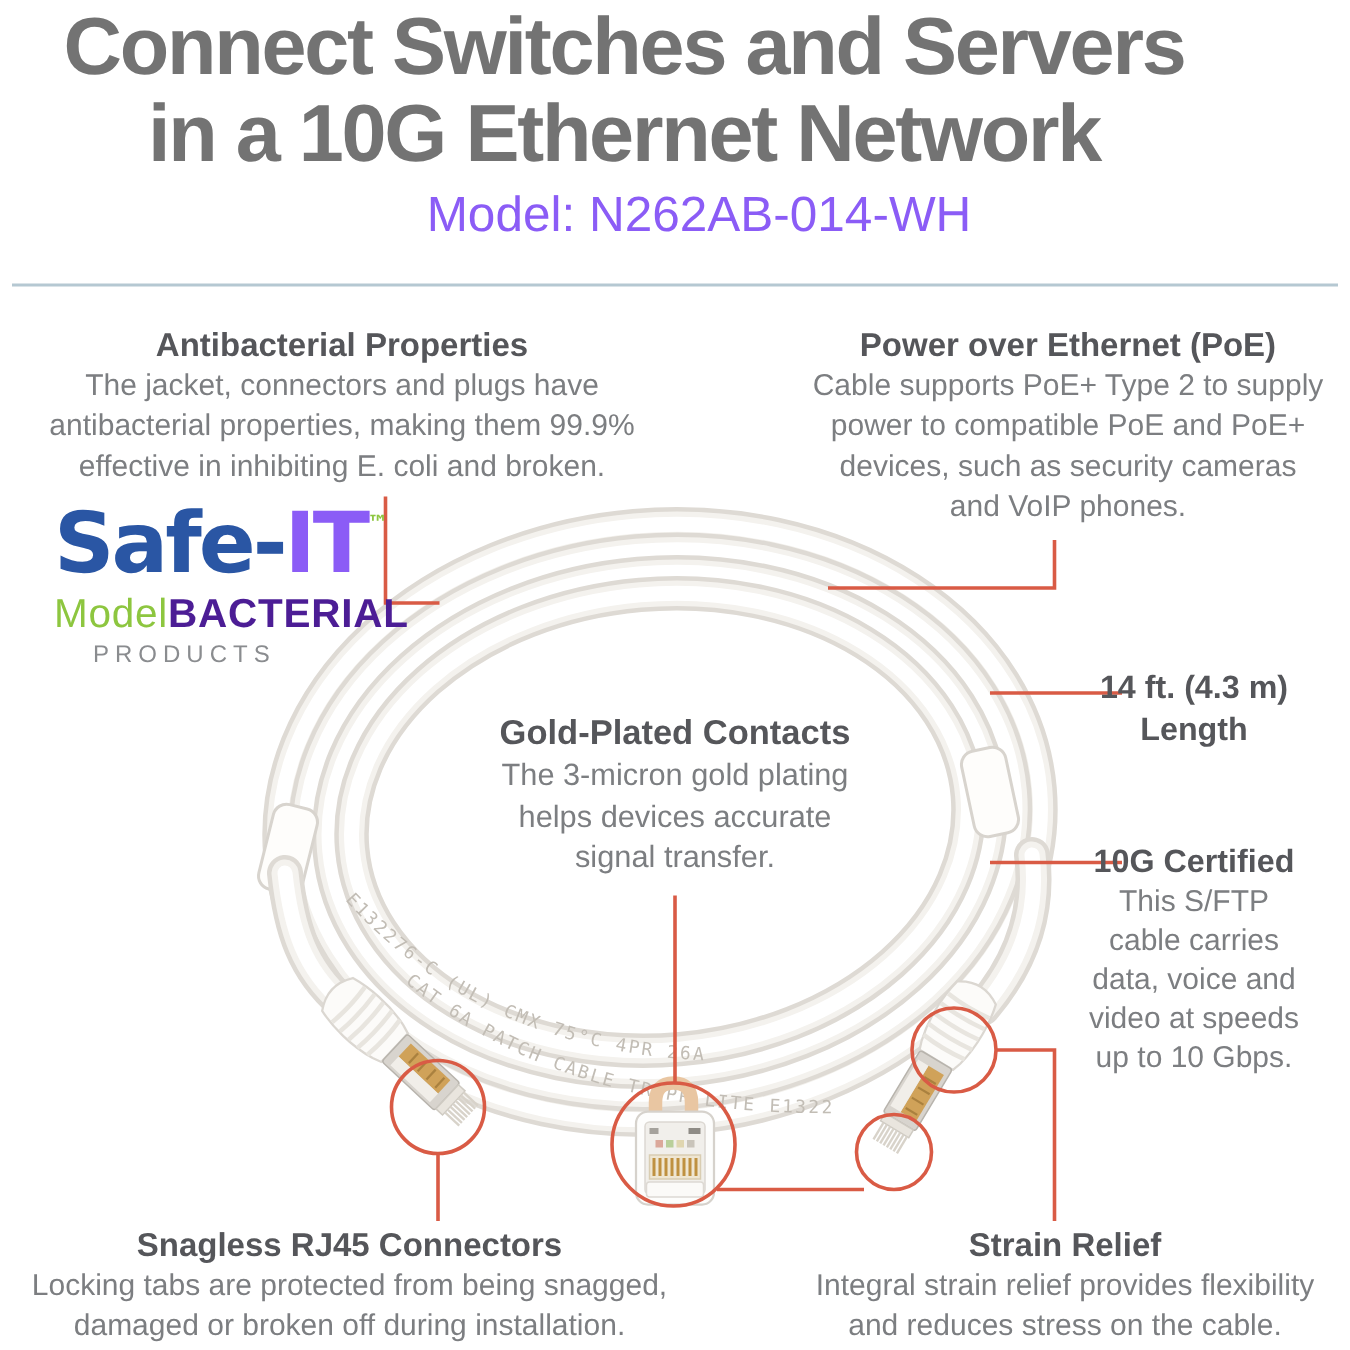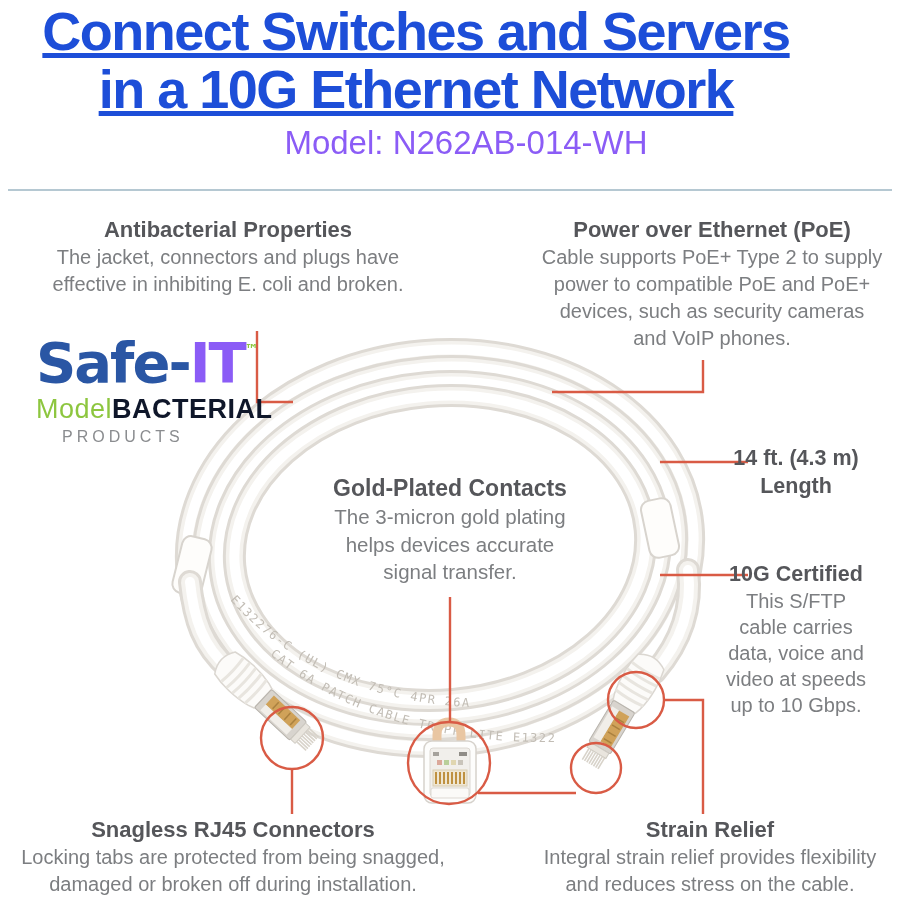--- a/index.html
+++ b/index.html
@@ -2,42 +2,42 @@
 <html><head>
 <meta charset="utf-8">
 <style>
   html,body{margin:0;padding:0;background:#ffffff;}
   #stage{
     position:relative;width:900px;height:900px;overflow:hidden;background:#ffffff;
     font-family:"Liberation Sans","DejaVu Sans",sans-serif;
   }
   .abs{position:absolute;}
   
-  .title{left:0;width:832px;text-align:center;color:#1d4ed8;font-weight:bold;
-         font-size:54px;line-height:58px;letter-spacing:-1.5px;text-decoration:underline;}
+  .title{left:0;width:832px;text-align:center;color:#737373;font-weight:bold;
+         font-size:54px;line-height:58px;letter-spacing:-1.5px;}
   .model{left:16px;width:900px;text-align:center;color:#8b5cf6;font-size:33px;line-height:42px;}
   .divider{left:8px;width:884px;height:2px;background:#b5c8d2;}
   
   .callout{position:absolute;text-align:center;color:#7c7e81;z-index:3;}
   .callout .h{font-weight:bold;color:#55565a;font-size:22px;line-height:28px;}
   .callout .b{font-size:20px;line-height:27px;}
   .callout.small .h{font-size:21.5px;line-height:28px;}
   .callout.small .b{font-size:20px;line-height:26px;}
   .callout.gold .h{font-size:23px;line-height:29px;}
   .callout.gold .b{font-size:20.5px;line-height:27.5px;}
   
   .logo{position:absolute;left:36px;top:320px;z-index:3;text-align:left;}
   .logo-main{font-family:"DejaVu Sans",sans-serif;font-weight:bold;font-size:56px;
              line-height:58px;letter-spacing:-2px;}
   .lblue{color:#2a56a4;}
   .lgreen{color:#8b5cf6;}
   .ltm{color:#8dc63f;font-size:14px;font-weight:bold;vertical-align:28px;letter-spacing:0;}
   .logo-anti{font-size:27px;line-height:30px;letter-spacing:.5px;margin-top:2px;}
   .anti-light{color:#8dc63f;font-weight:normal;}
-  .anti-bold{color:#0f172a;font-weight:bold;}
+  .anti-bold{color:#4c1d95;font-weight:bold;}
   .logo-products{font-size:16px;line-height:26px;letter-spacing:4px;color:#8a8c8f;margin-left:26px;}
   svg{position:absolute;left:0;top:0;z-index:1;}
   .cable-print{font-family:"DejaVu Sans Mono",monospace;font-size:12px;letter-spacing:1.5px;fill:#c2bdb5;}
 </style>
 </head>
 <body>
 
 <div id="stage">
 
   <svg width="900" height="900" viewBox="0 0 900 900">
@@ -193,20 +193,21 @@
   </svg>
 
   <div class="abs title" style="top:2px;">Connect Switches and Servers</div>
   <div class="abs title" style="top:60px;">in a 10G Ethernet Network</div>
   <div class="abs model" style="top:122px;">Model: N262AB-014-WH</div>
   <div class="abs divider" style="top:189px;"></div>
 
   <div class="callout" style="left:8px;top:216px;width:440px;">
     <div class="h">Antibacterial Properties</div>
     <div class="b">The jacket, connectors and plugs have</div>
+    <div class="b">antibacterial properties, making them 99.9%</div>
     <div class="b">effective in inhibiting E. coli and broken.</div>
   </div>
 
   <div class="callout" style="left:502px;top:216px;width:420px;">
     <div class="h">Power over Ethernet (PoE)</div>
     <div class="b">Cable supports PoE+ Type 2 to supply</div>
     <div class="b">power to compatible PoE and PoE+</div>
     <div class="b">devices, such as security cameras</div>
     <div class="b">and VoIP phones.</div>
   </div>

